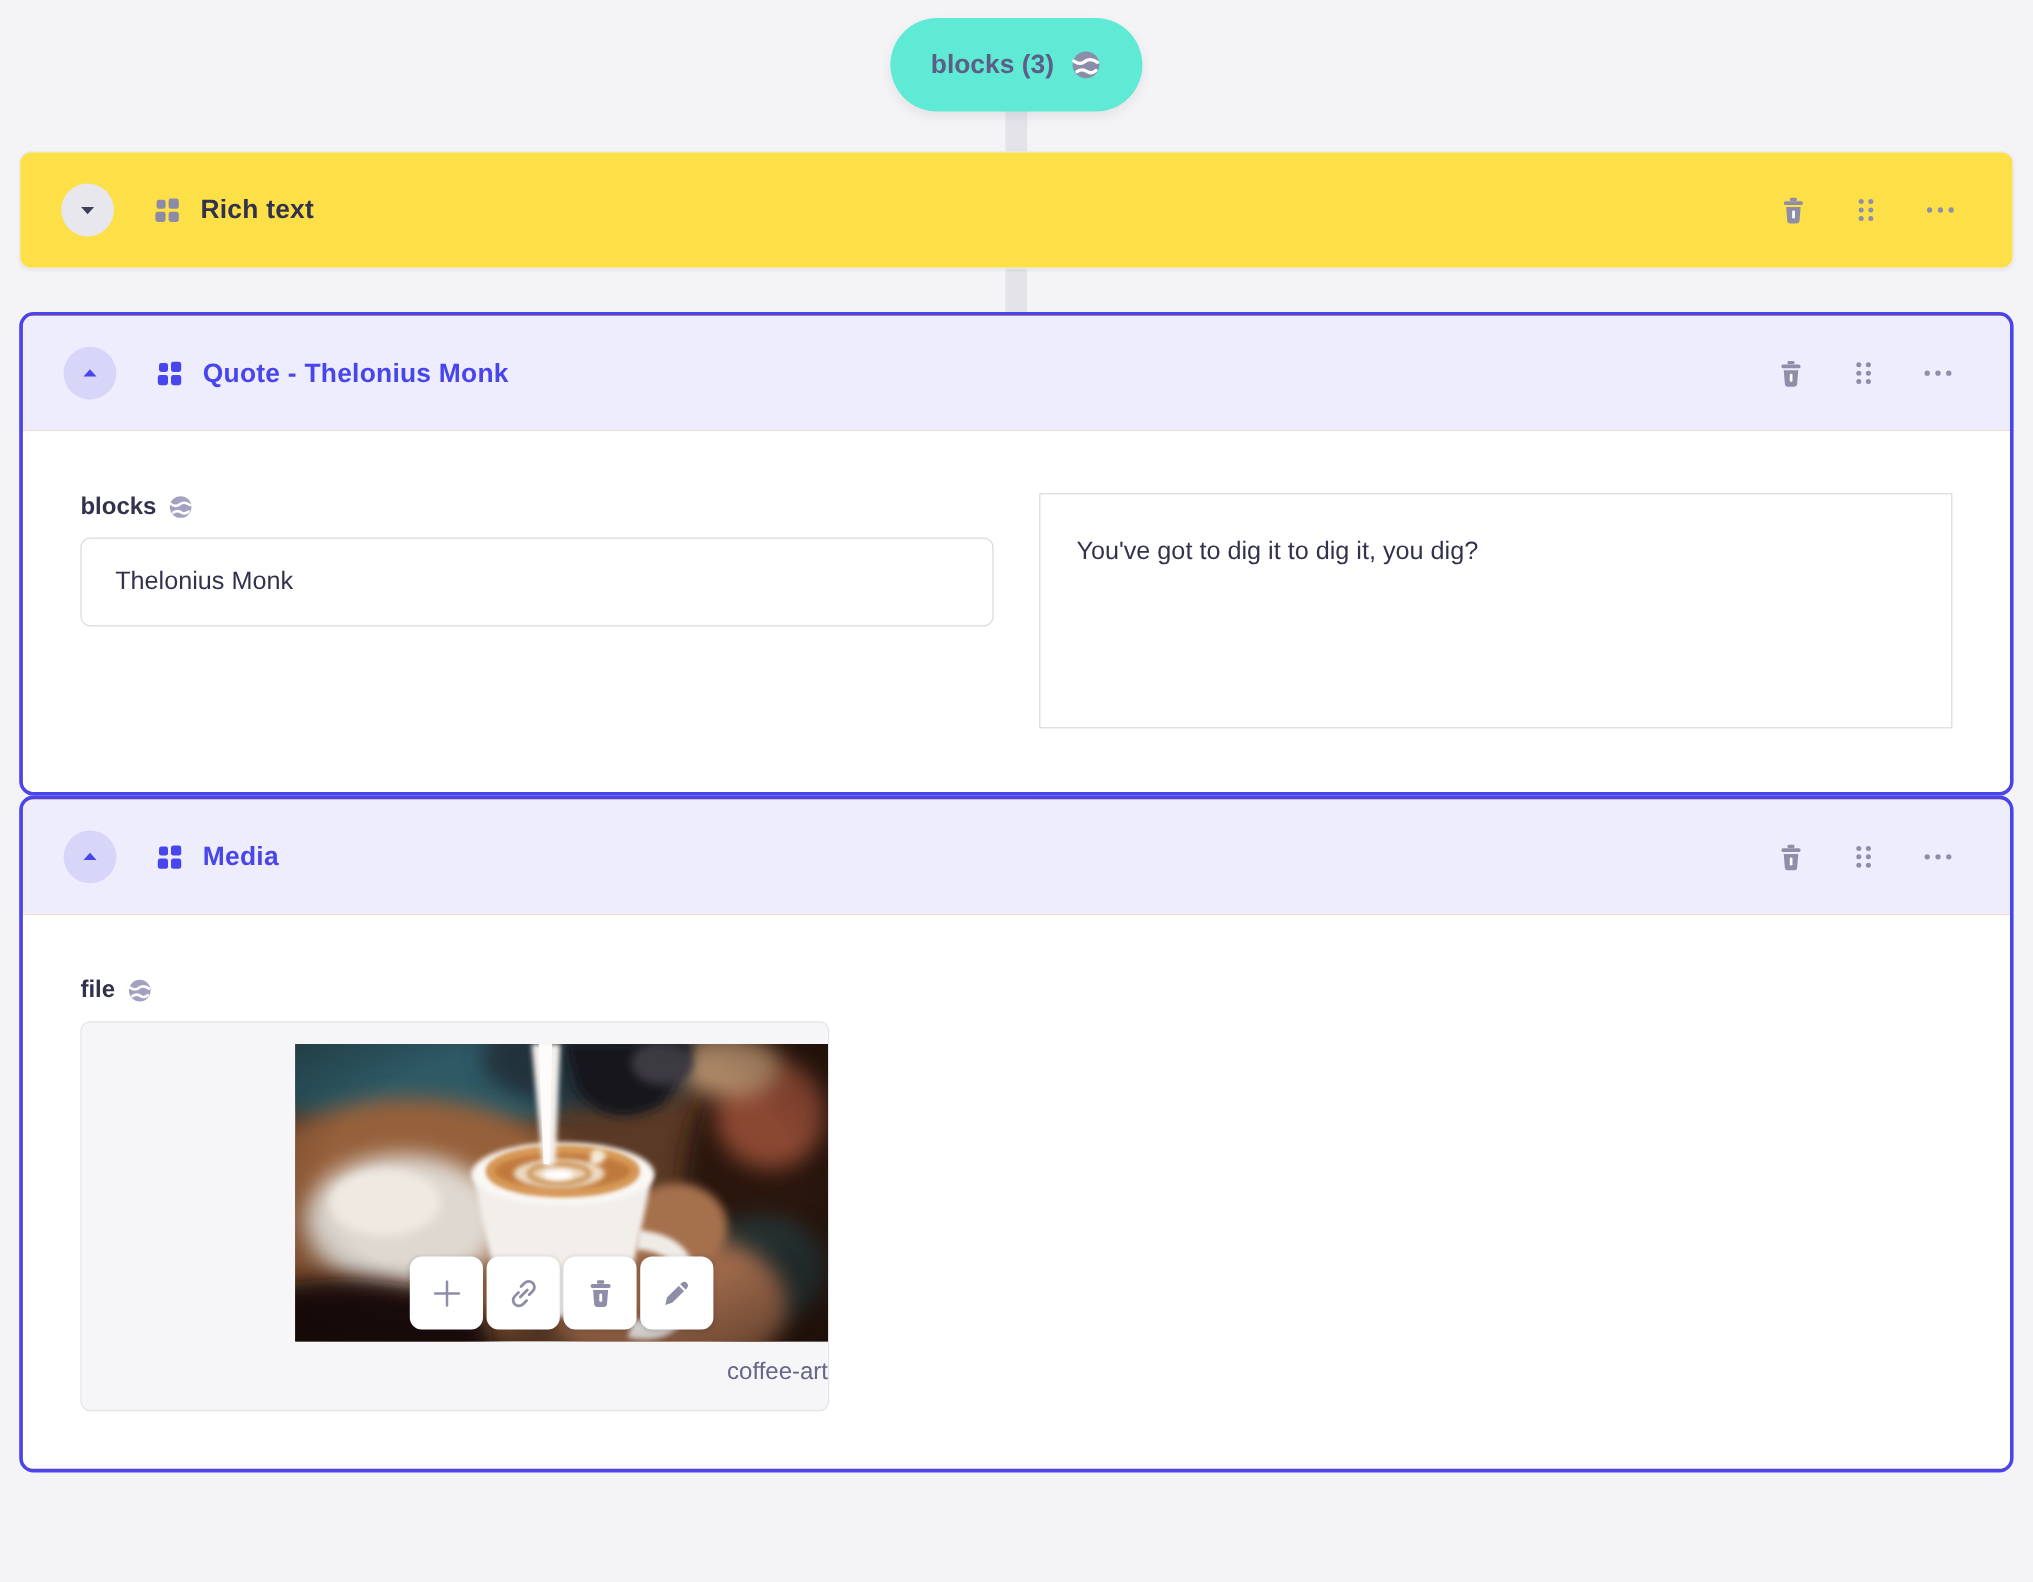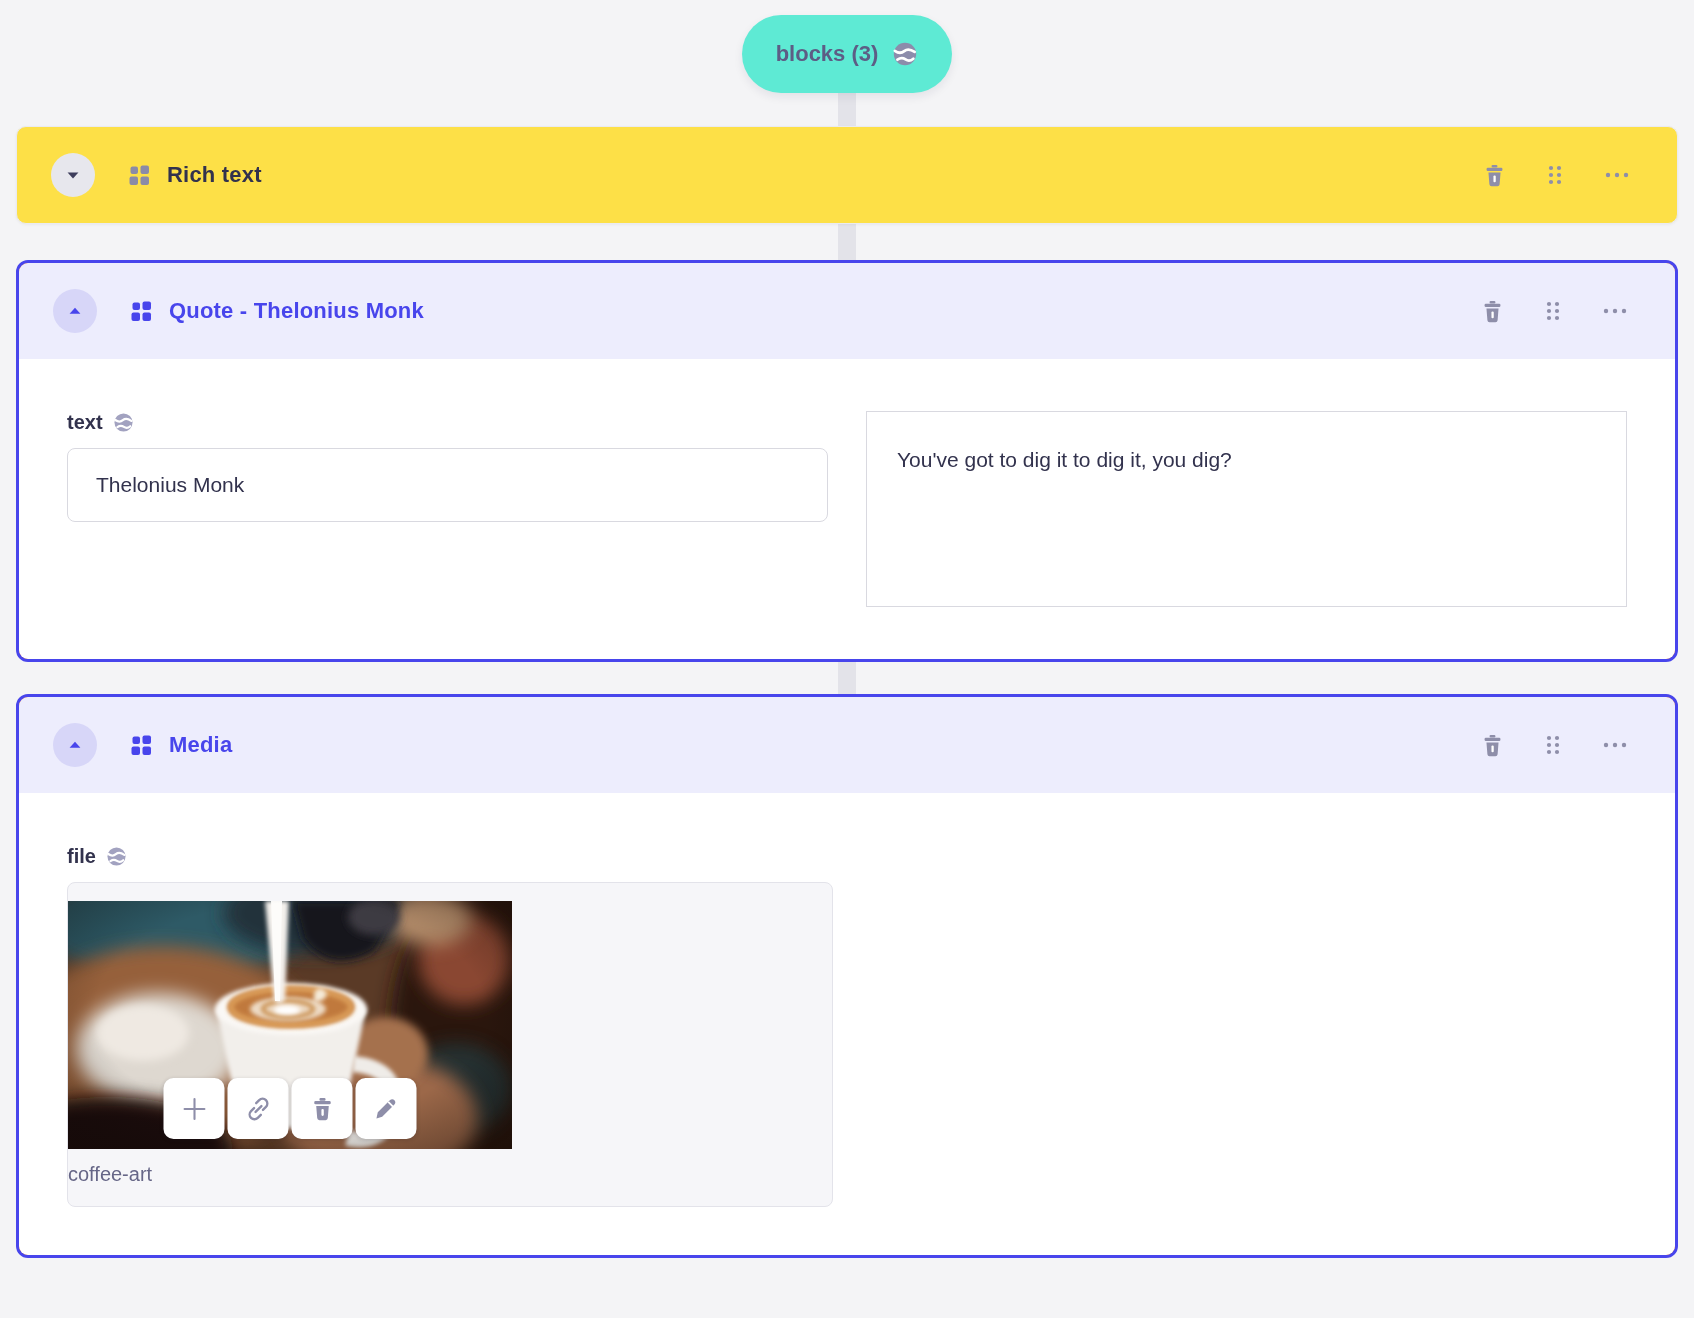--- a/index.html
+++ b/index.html
@@ -29,21 +29,21 @@
     margin-top:33px; height:98px; background:#fde047;
     border:1px solid #ebebf0; border-radius:10px;
     box-shadow:0 1px 3px rgba(25,25,60,.05);
     display:flex; align-items:center; padding:0 40px 0 34px;
   }
   .card-active {
     border:3px solid #4845ec; border-radius:12px;
     background:#f97316; overflow:hidden;
   }
   .quote-card { margin-top:36px; }
-  .media-card { margin-top:32px; }
+  .media-card { }
   .block-header { height:96px; display:flex; align-items:center; padding:0 40px 0 34px; }
   .card-active .block-header { background:#ededfd; }
   .collapse-btn {
     width:44px; height:44px; border-radius:50%;
     display:flex; align-items:center; justify-content:center;
     border:none; cursor:pointer; flex:0 0 auto;
   }
   .collapse-plain { background:#e7e7ed; }
   .collapse-active { background:#d7d6f8; }
   .grid-icon { margin-left:32px; display:flex; flex:0 0 auto; }
@@ -61,22 +61,22 @@
     width:100%; height:74px; border:1px solid #d9d9e0; border-radius:8px;
     padding:0 28px; font-size:21px; color:#32324d; background:#fff;
     font-family:"Liberation Sans", sans-serif;
   }
   .textarea {
     width:100%; height:196px; border:1px solid #d9d9e0; border-radius:0;
     padding:34px 30px; font-size:21px; color:#32324d; background:#fff;
     font-family:"Liberation Sans", sans-serif; resize:none; line-height:1.35;
   }
   .file-box {
-    width:766px; background:#f6f6f9; border:1px solid #e3e3ea; border-radius:8px;
-    padding:18px 0 20px; display:flex; flex-direction:column; align-items:flex-start;
+    width:624px; background:#f6f6f9; border:1px solid #e3e3ea; border-radius:8px;
+    padding:18px 0 20px; display:flex; flex-direction:column; align-items:flex-end;
   }
   .thumb-wrap { position:relative; width:444px; height:248px; }
   .thumb-wrap svg.photo { display:block; width:444px; height:248px; }
   .thumb-actions {
     position:absolute; left:50%; transform:translateX(-50%);
     bottom:10px; display:flex; gap:3px;
   }
   .thumb-btn {
     width:61px; height:61px; background:#fff; border:none; border-radius:10px;
     display:flex; align-items:center; justify-content:center; cursor:pointer;
@@ -187,21 +187,21 @@
             <circle cx="5" cy="12" r="2.2"></circle>
             <circle cx="14" cy="12" r="2.2"></circle>
             <circle cx="23" cy="12" r="2.2"></circle>
           </svg>
       </button>
     </div>
   </div>
   <div class="block-body two-col">
     <div>
       <div class="field-label-row">
-        <span class="field-label">text</span>
+        <span class="field-label">blocks</span>
         <span class="globe">
           <svg width="21" height="21" viewBox="0 0 20 20">
               <circle cx="10" cy="10" r="8.6" fill="currentColor"></circle>
               <path d="M2.2 7.6 q4 2.8 7.2 .2 t8 .6 M4.2 14.4 q3.2 -2.2 6.2 -.2 t6 -.6" stroke="#ffffff" stroke-width="2.1" fill="none" stroke-linecap="round"></path>
             </svg>
         </span>
       </div>
       <input class="text-input" type="text" value="Thelonius Monk" style="">
     </div>
     <div>

